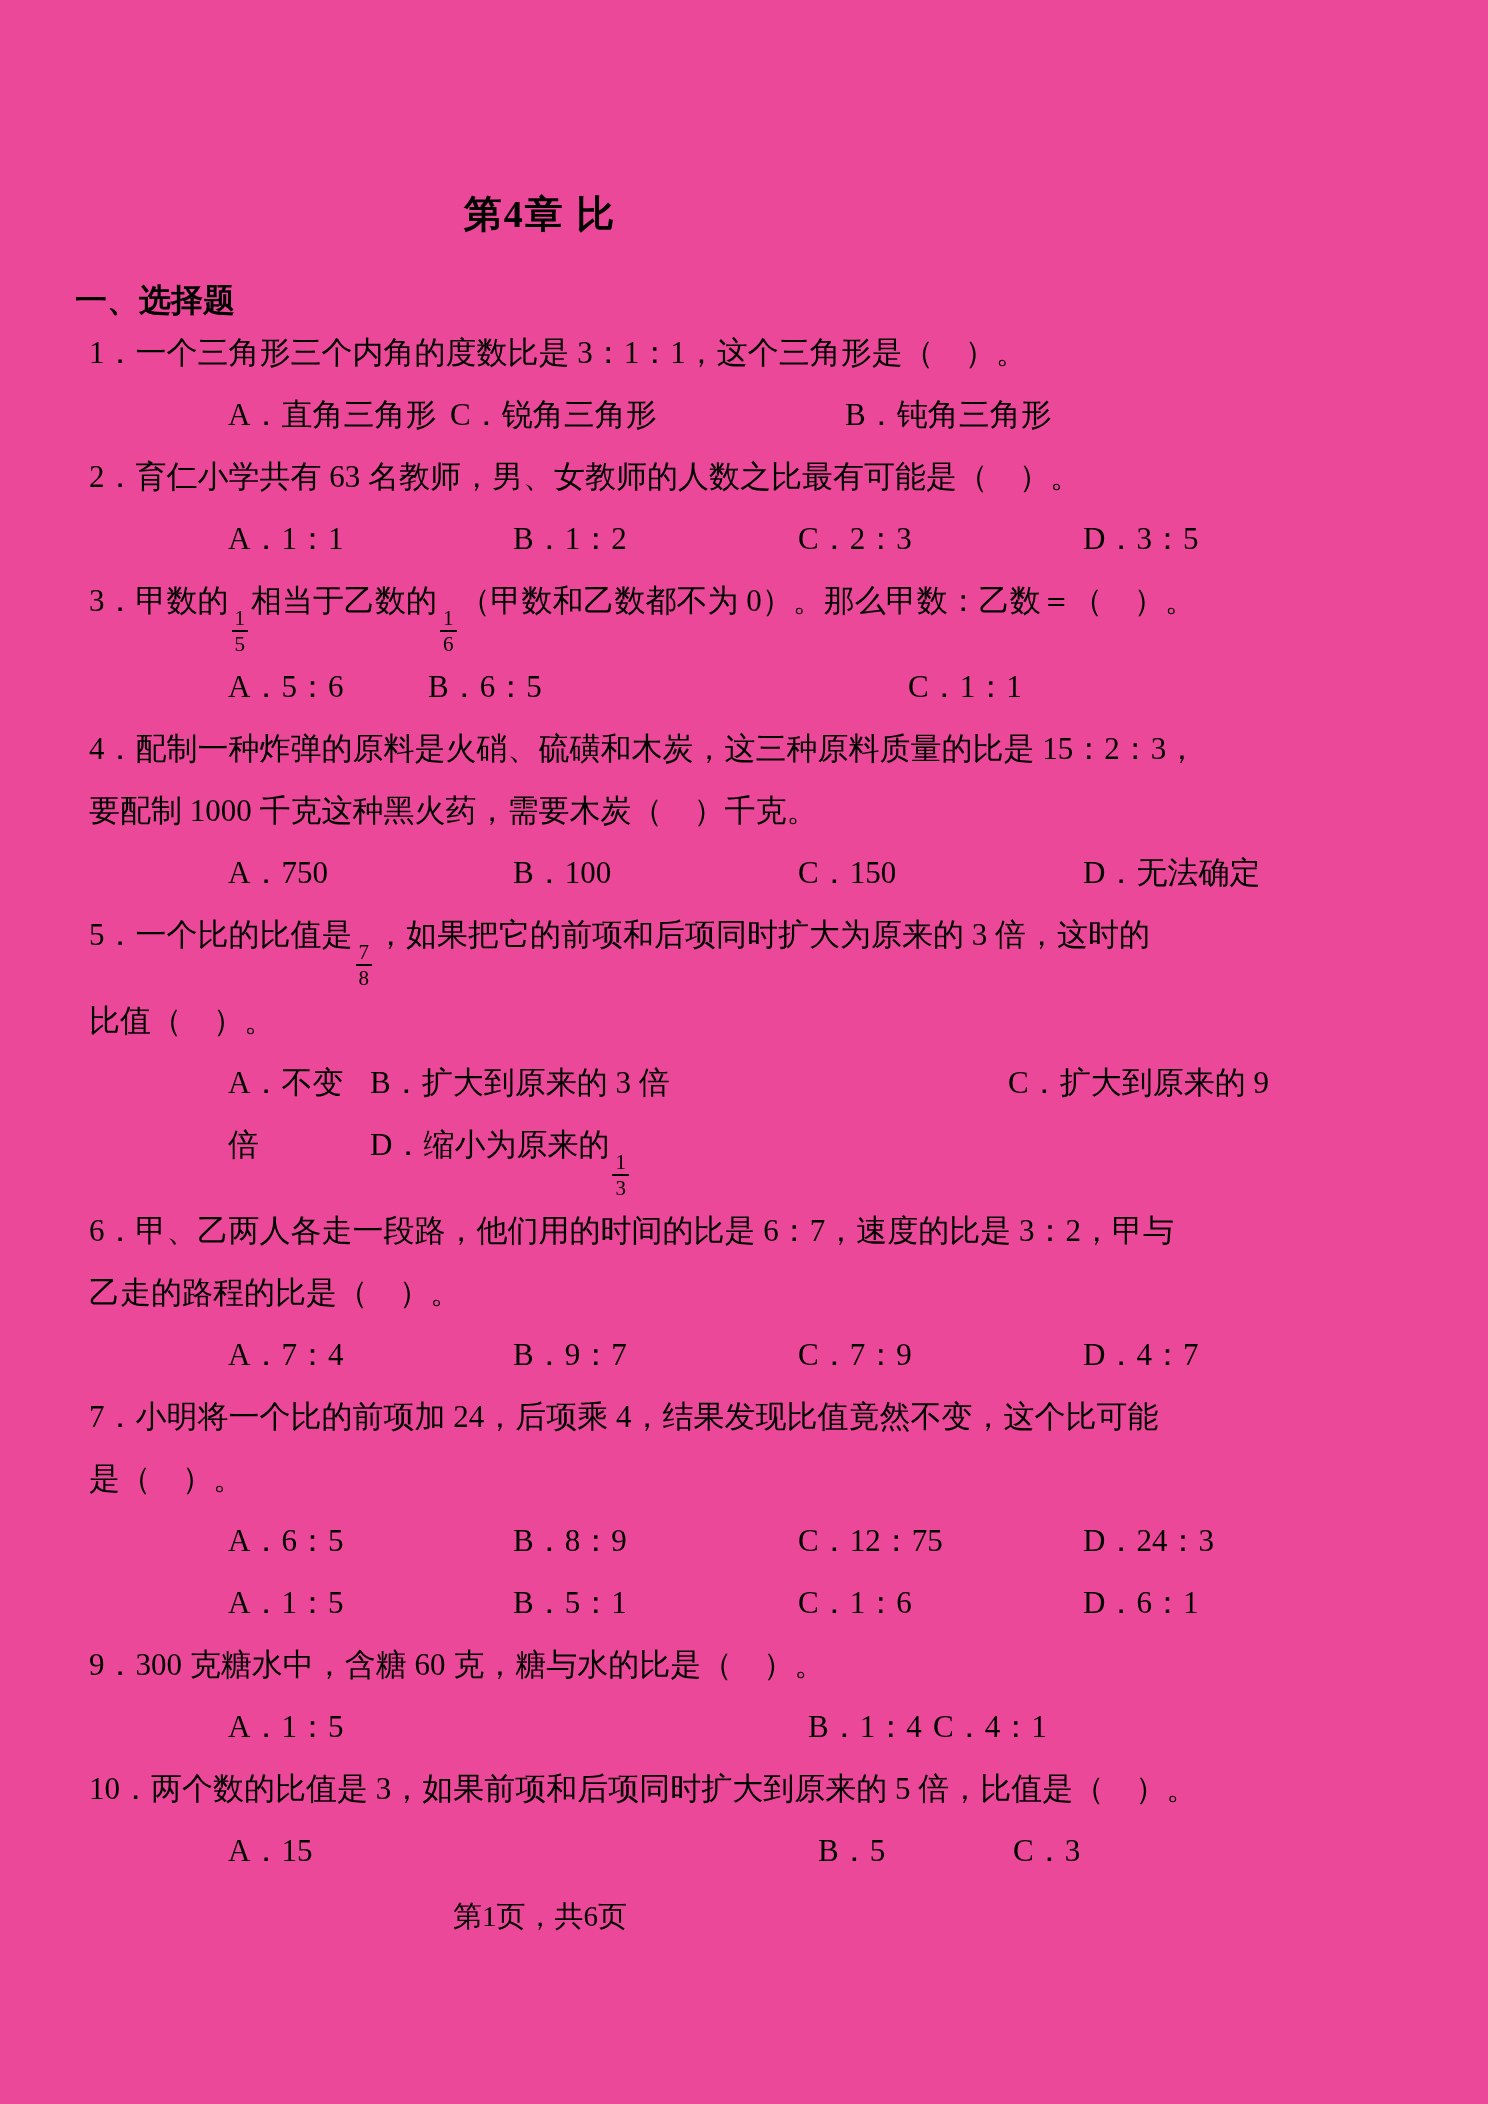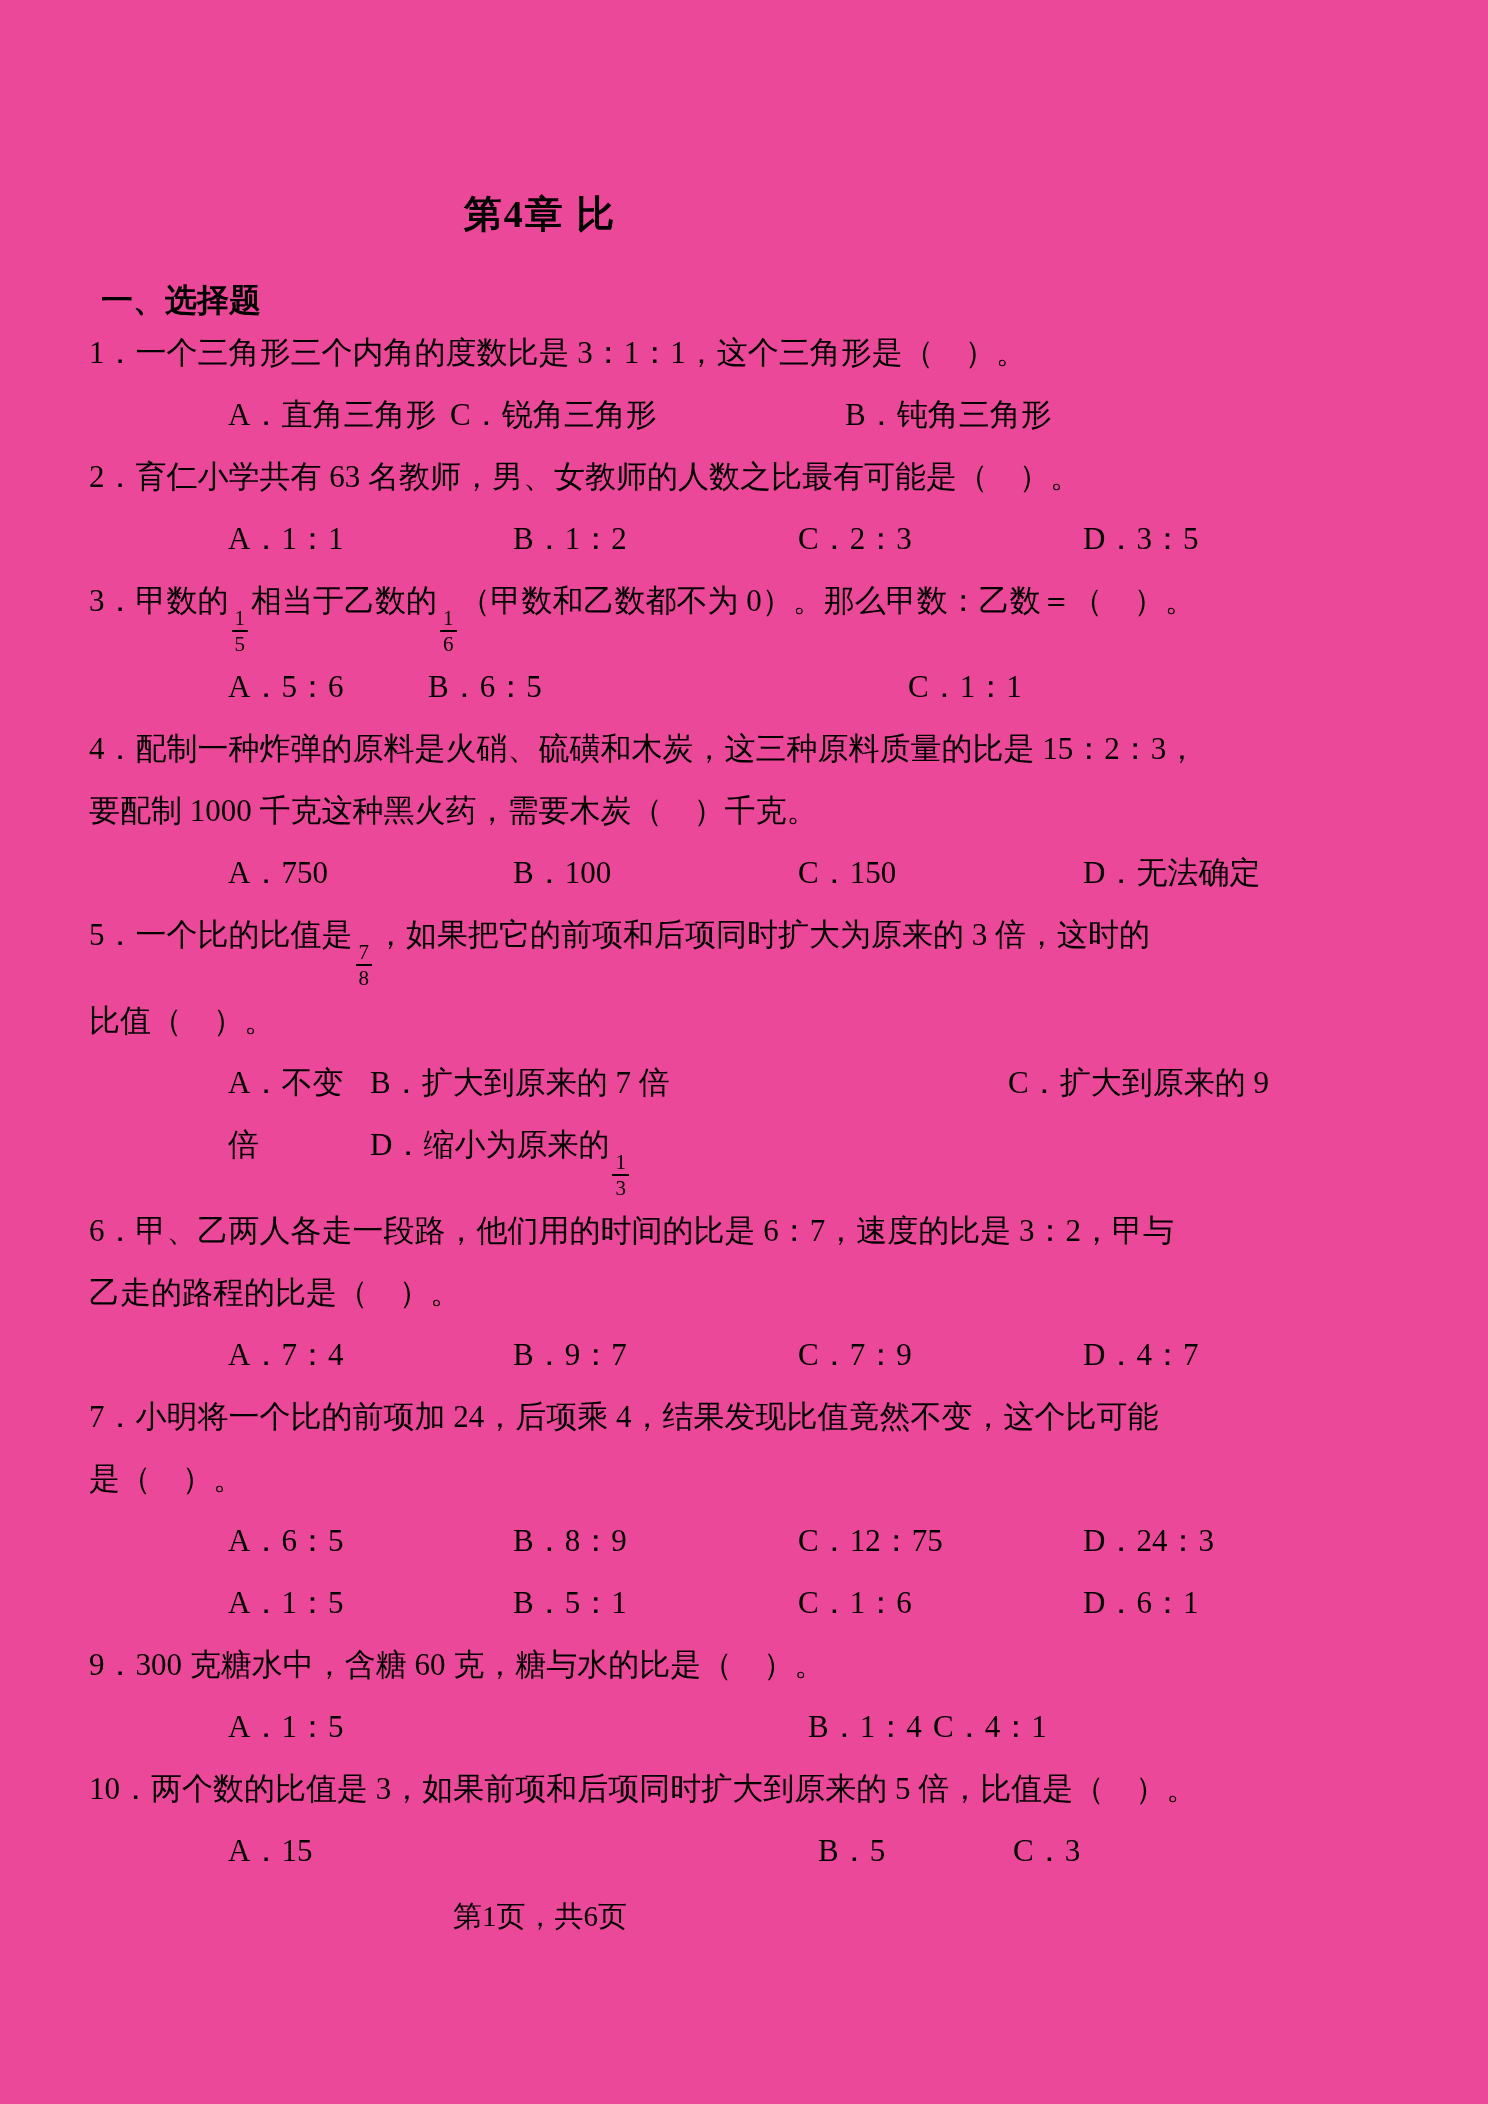--- a/index.html
+++ b/index.html
@@ -20,21 +20,21 @@
     font-size:38px;font-weight:bold;line-height:44px;
     margin-bottom:42px;letter-spacing:2px;
   }
   .doc-subtitle{
     font-size:38px;font-weight:bold;line-height:44px;
     margin-bottom:18px;letter-spacing:2px;
   }
   .section-heading{
     font-family:"Liberation Sans","DejaVu Sans",sans-serif;
     font-size:32px;font-weight:bold;line-height:44px;
-    padding-left:101px;
+    padding-left:75px;
   }
   .qline{
     padding-left:89px;
     line-height:62px;
     white-space:nowrap;
   }
   .opts{
     display:flex;
     padding-left:228px;
     line-height:62px;
@@ -126,21 +126,21 @@
   </div>
 
   <div>
     <div class="qline"><span>5．一个比的比值是</span><span class="frac">
           <span class="fnum">7</span>
           <span class="fden">8</span>
         </span><span>，如果把它的前项和后项同时扩大为原来的 3 倍，这时的</span></div>
     <div class="qline">比值（　）。</div>
     <div class="opts q5r1">
       <span class="op">A．不变</span>
-      <span class="op">B．扩大到原来的 7 倍</span>
+      <span class="op">B．扩大到原来的 3 倍</span>
       <span class="op">C．扩大到原来的 9</span>
     </div>
     <div class="opts q5r2">
       <span class="op">倍</span>
       <span class="op"><span>D．缩小为原来的</span><span class="frac">
             <span class="fnum">1</span>
             <span class="fden">3</span>
           </span></span>
     </div>
   </div>

